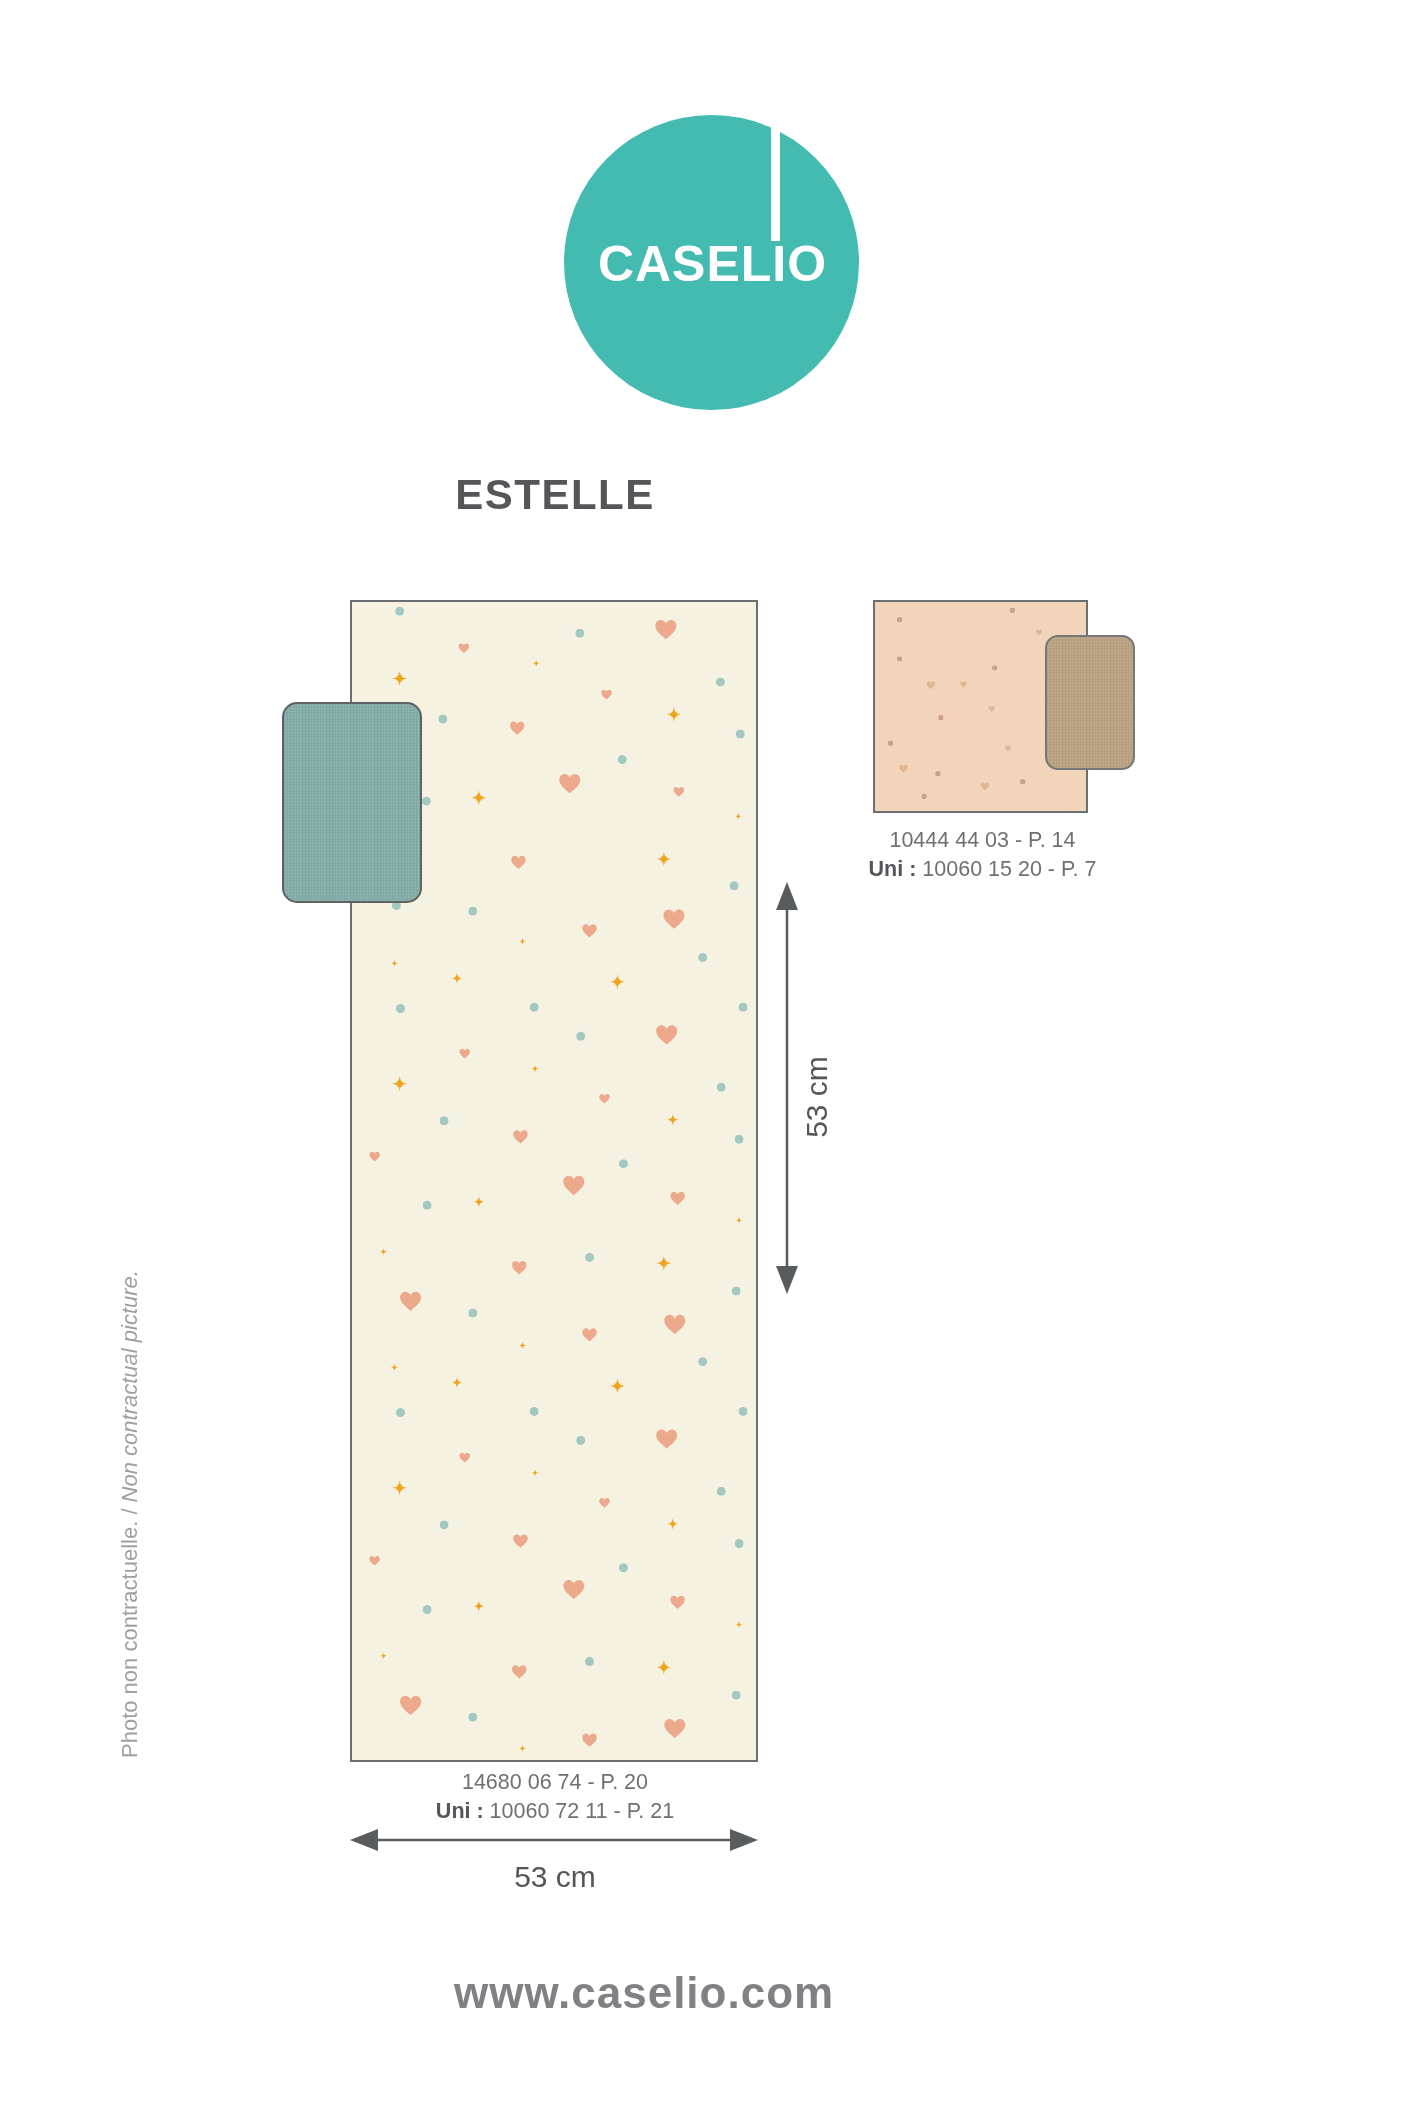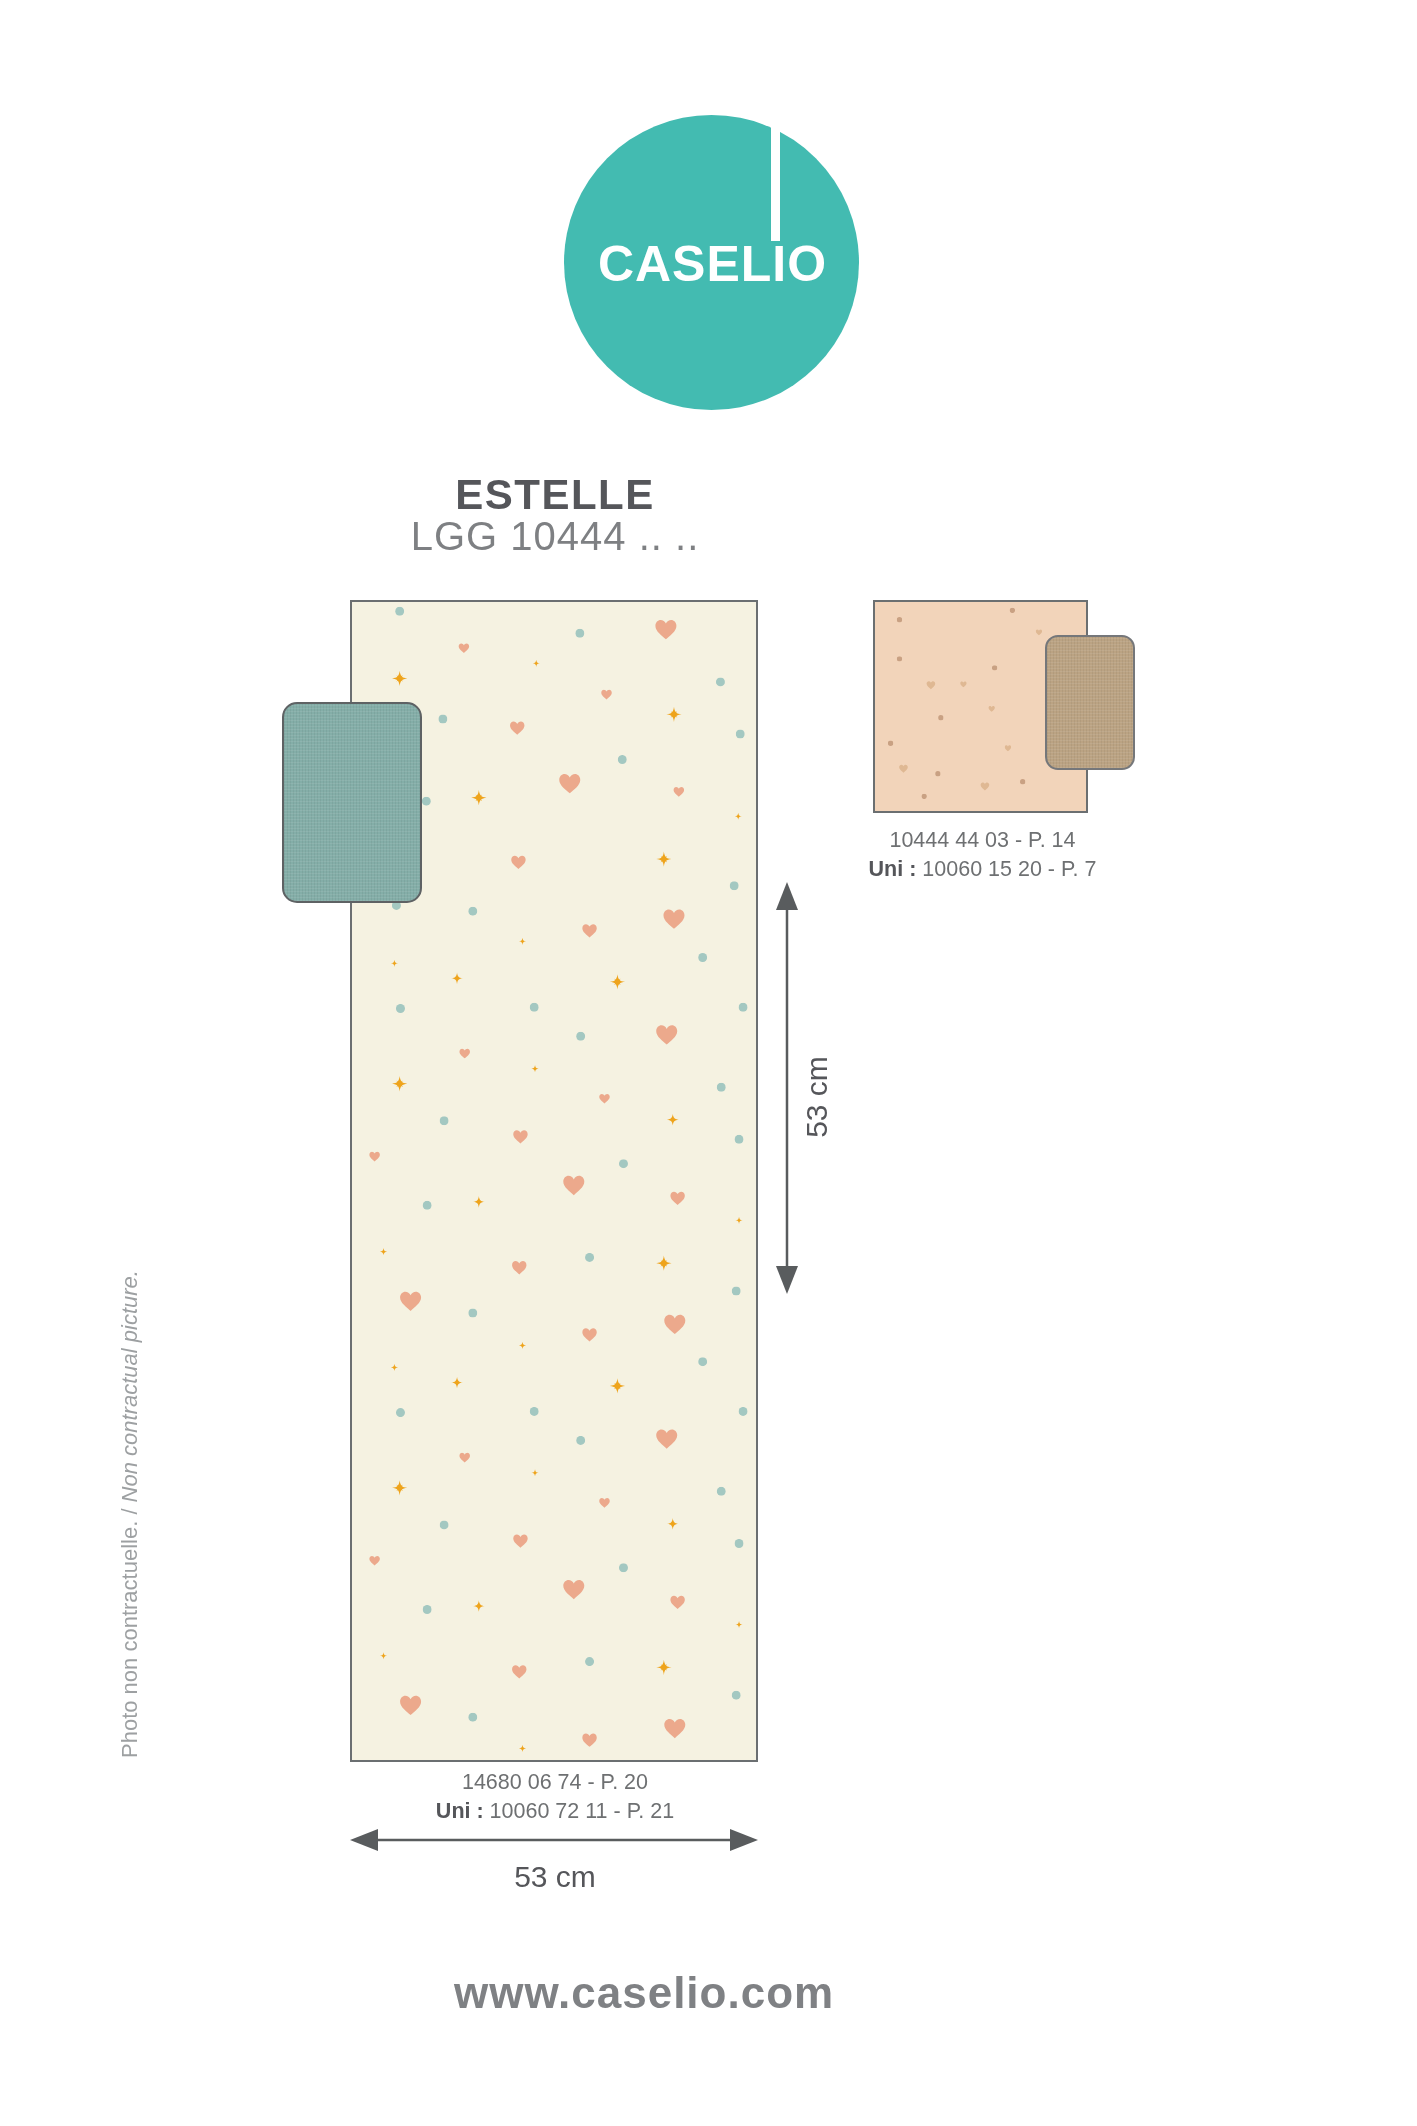--- a/index.html
+++ b/index.html
@@ -117,21 +117,20 @@
 
 <div id="page">
 
   <div>
     <div class="logo-circle" style="background: rgb(67, 187, 177);"></div>
     <div class="logo-bar"></div>
     <div class="logo-wordmark" style="color: rgb(255, 255, 255);">CASELIO</div>
   </div>
 
   <div class="collection-title">ESTELLE</div>
-  <div class="reference-code">LGG 10444 .. ..</div>
 
   <div class="main-sample" style="background: rgb(245, 242, 225);">
     <svg id="main-pattern" class="pattern-svg" viewBox="0 0 404 1158">
         <use href="#sym-dot" x="43.172000000000004" y="4.763999999999999" width="9" height="9" fill="#A3C8C1"></use>
         <use href="#sym-heart" x="105.90799999999999" y="40.82" width="12" height="11" fill="#ECA98C"></use>
         <use href="#sym-dot" x="223.35599999999997" y="26.766000000000005" width="9" height="9" fill="#A3C8C1"></use>
         <use href="#sym-heart" x="301.908" y="16.792" width="24" height="22" fill="#ECA98C"></use>
         <use href="#sym-s8" x="39.172000000000004" y="67.928" width="17" height="17" fill="#EEA41C"></use>
         <use href="#sym-s4" x="180.22400000000002" y="57.373999999999995" width="8" height="8" fill="#EEA41C"></use>
         <use href="#sym-heart" x="248.52" y="87.14" width="12" height="11" fill="#ECA98C"></use>

